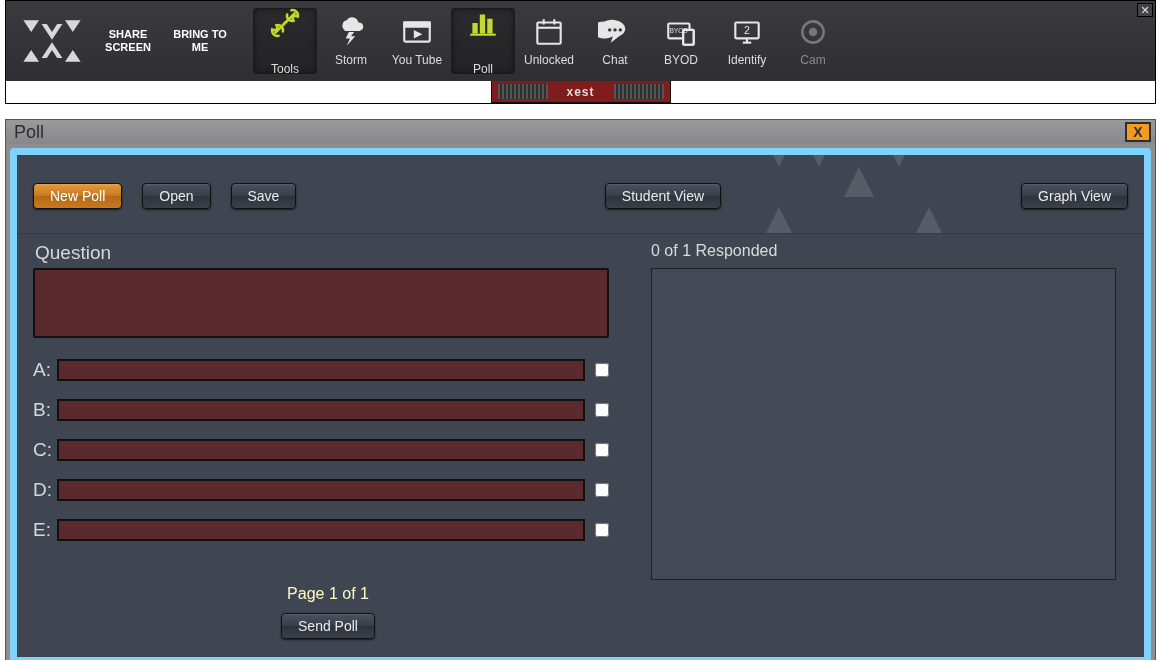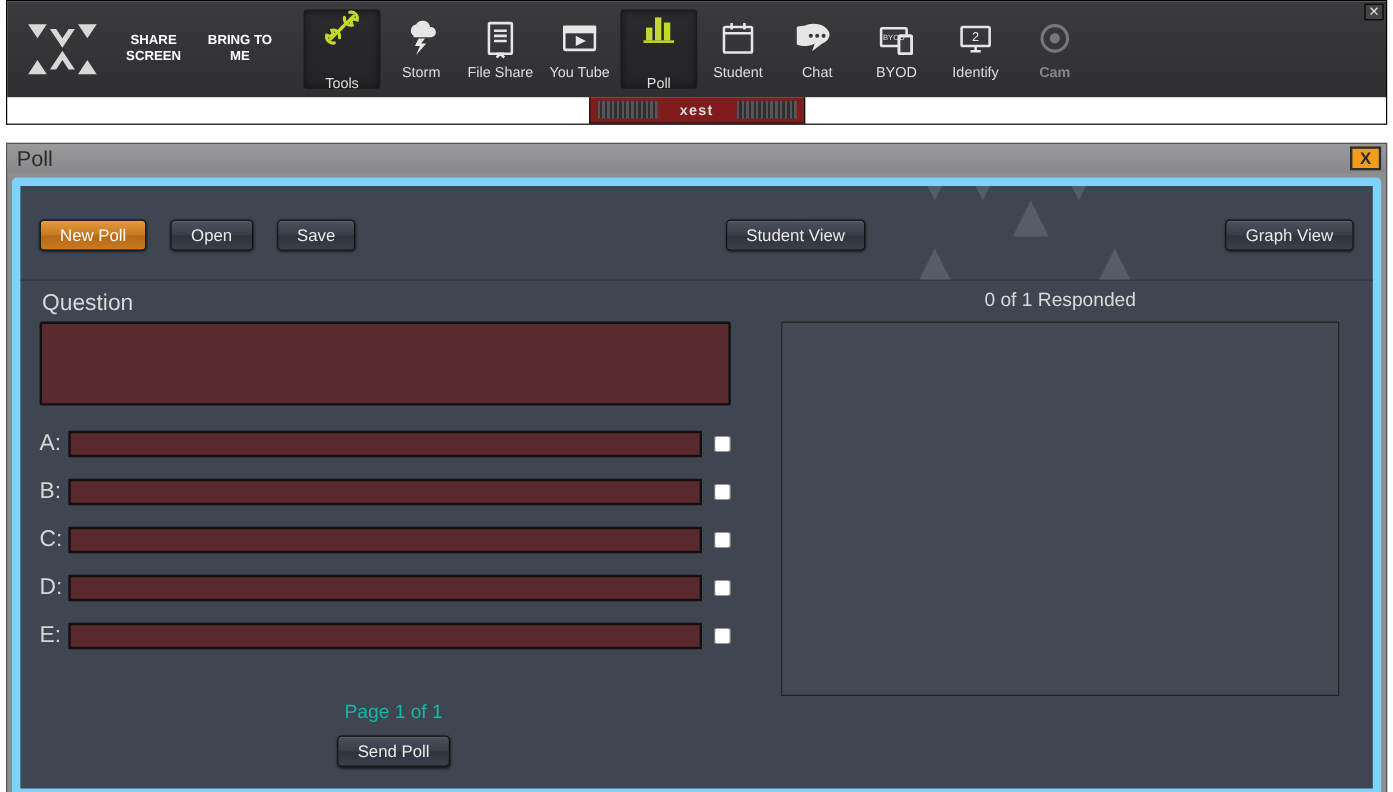--- a/index.html
+++ b/index.html
@@ -54,21 +54,21 @@
   }
   .toolbtn.selected {
     border: 1px solid #1a1a1a;
     background: rgba(0,0,0,0.25);
     box-shadow: inset 0 0 6px rgba(0,0,0,0.5);
     gap: 18px;
   }
   .toolbtn .ic { width: 34px; height: 34px; display:flex; align-items:center; justify-content:center; }
   .toolbtn .ic svg { width: 34px; height: 34px; }
   .toolbtn .lbl { font-size: 12px; color: #ddd; margin-top: 4px; }
-  .toolbtn.dim .lbl { color: #888; font-weight: bold; }
+  .toolbtn.dim .lbl { color: #888; }
   .toolbar-spacer { flex: 1; }
 
   .xest-handle {
     width: 180px; height: 22px;
     background: #7f1d1d;
     border: 1px solid #111; border-top: none;
     margin: 0 auto;
     display: flex; align-items: center; justify-content: center;
     font-size: 12px; font-weight: 700; color: #ddd; letter-spacing: 1px;
     position: relative;
@@ -157,24 +157,24 @@
   .ans-row { display:flex; align-items:center; margin-top: 18px; }
   .ans-row .al { width: 24px; font-size: 19px; color:#d7d7d9; }
   .ans-row input[type=text] {
     flex:0 0 528px; height: 22px;
     background: #5a2a2e; border:2px solid #111; color:#eee; padding:0 4px;
   }
   .ans-row input[type=checkbox] {
     width:14px; height:14px; margin-left:10px; accent-color:#ccc;
   }
 
-  .pager { text-align:center; margin-top: 44px; font-size:16px; color:#14b8a6; }
+  .pager { text-align:center; margin-top: 44px; font-size:16px; color:#fef9c3; }
   .send-row { text-align:center; margin-top: 10px; }
 
-  .resp-label { text-align:center; font-size:16px; color:#dadada; margin-bottom:8px; }
+  .resp-label { text-align:left; font-size:16px; color:#dadada; margin-bottom:8px; }
   .resp-box {
     width: 100%; height: 312px;
     background: #434a55;
     border: 1px solid #222;
   }
 </style>
 </head>
 <body>
 
 <div class="appbar-wrap">
@@ -220,34 +220,20 @@
                 <path d="M14 16l-3 6h4l-3 7 8-9h-4l3-4z" fill="#e6e6e6" stroke="none"></path>
               </g>
             </svg>
           </span>
           <span class="lbl">Storm</span>
         </div>
         <div class="toolbtn">
           <span class="ic">
             <svg viewBox="0 0 32 32">
               <g fill="none" stroke="#e6e6e6" stroke-width="2">
-                <rect x="7" y="4" width="18" height="24" rx="1"></rect>
-                <line x1="11" y1="10" x2="21" y2="10"></line>
-                <line x1="11" y1="14" x2="21" y2="14"></line>
-                <line x1="11" y1="18" x2="21" y2="18"></line>
-                <path d="M13 28 h6 M16 28 l-3 3 M16 28 l3 3" stroke="#e6e6e6"></path>
-              </g>
-            </svg>
-          </span>
-          <span class="lbl">File Share</span>
-        </div>
-        <div class="toolbtn">
-          <span class="ic">
-            <svg viewBox="0 0 32 32">
-              <g fill="none" stroke="#e6e6e6" stroke-width="2">
                 <rect x="4" y="7" width="24" height="18" rx="1"></rect>
                 <rect x="4" y="7" width="24" height="4" fill="#e6e6e6"></rect>
                 <circle cx="8" cy="9" r="1" fill="#3a3a3e"></circle>
                 <circle cx="12" cy="9" r="1" fill="#3a3a3e"></circle>
                 <circle cx="16" cy="9" r="1" fill="#3a3a3e"></circle>
                 <polygon points="13,14 21,18 13,22" fill="#e6e6e6" stroke="none"></polygon>
               </g>
             </svg>
           </span>
           <span class="lbl">You Tube</span>
@@ -276,21 +262,21 @@
                 <line x1="9" y1="16" x2="9" y2="16"></line>
                 <line x1="14" y1="16" x2="14" y2="16"></line>
                 <line x1="19" y1="16" x2="19" y2="16"></line>
                 <line x1="24" y1="16" x2="24" y2="16"></line>
                 <line x1="9" y1="21" x2="9" y2="21"></line>
                 <line x1="14" y1="21" x2="14" y2="21"></line>
                 <line x1="19" y1="21" x2="19" y2="21"></line>
               </g>
             </svg>
           </span>
-          <span class="lbl">Student</span>
+          <span class="lbl">Unlocked</span>
         </div>
         <div class="toolbtn">
           <span class="ic">
             <svg viewBox="0 0 32 32">
               <g fill="#e6e6e6">
                 <path d="M4 8 a12 8 0 1 0 8 14 l-2 6 8-6 a12 8 0 0 0 -14-14z" transform="translate(2,-2)"></path>
                 <circle cx="11" cy="14" r="1.6" fill="#3a3a3e"></circle>
                 <circle cx="16" cy="14" r="1.6" fill="#3a3a3e"></circle>
                 <circle cx="21" cy="14" r="1.6" fill="#3a3a3e"></circle>
               </g>

